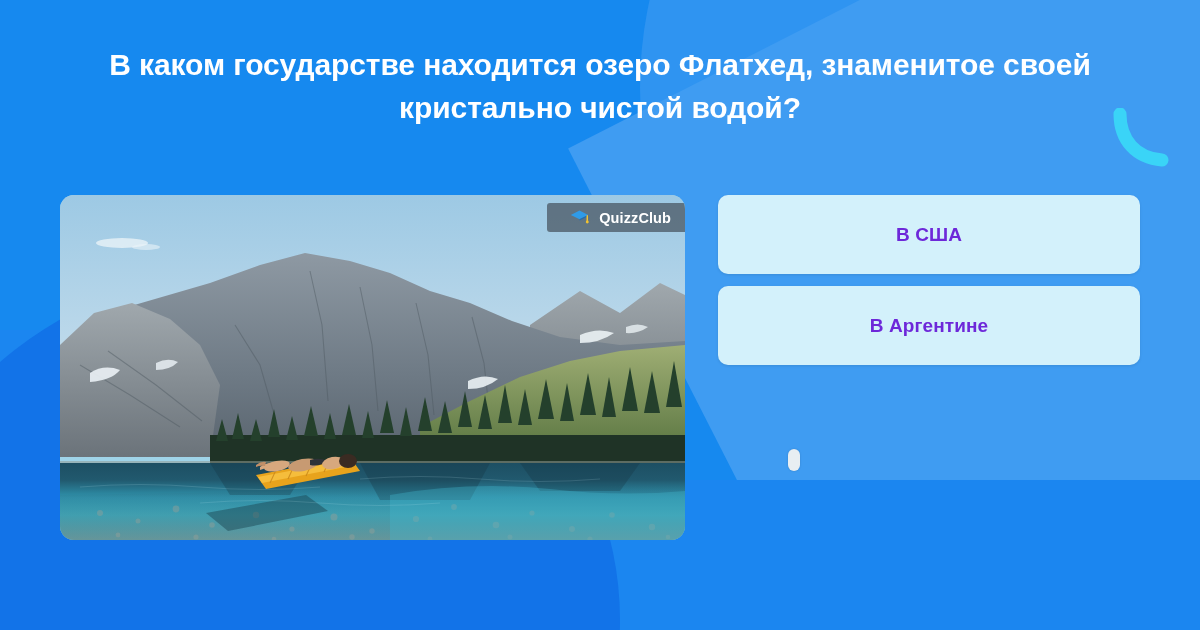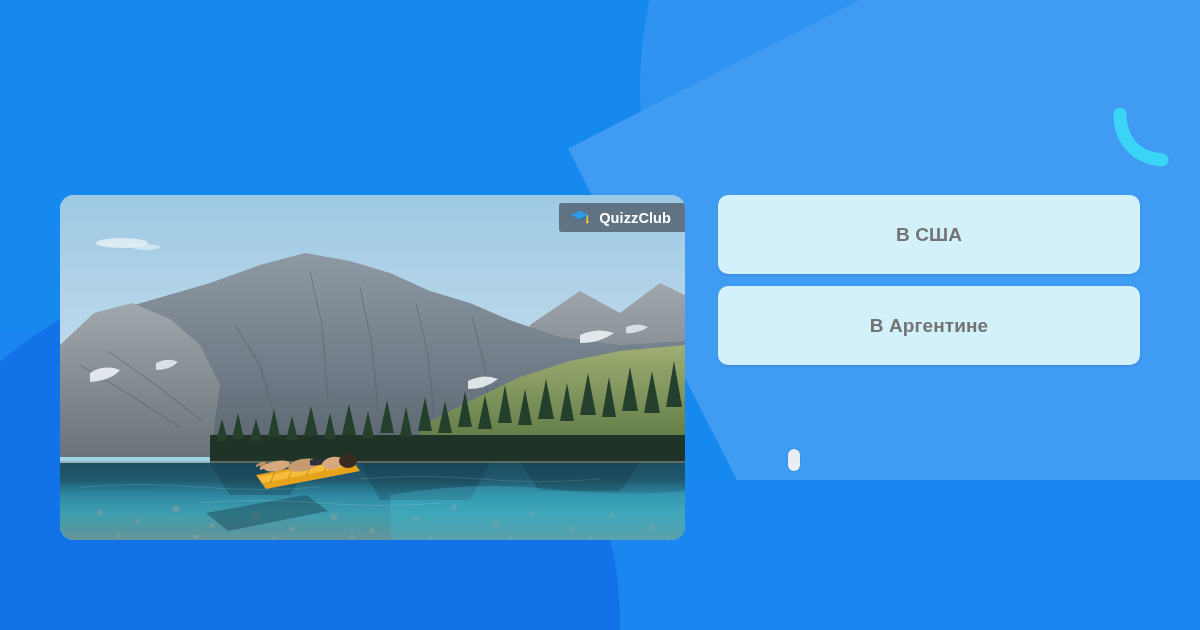--- a/index.html
+++ b/index.html
@@ -117,21 +117,21 @@
     overflow: hidden;
     background: #9fd3e8;
   }
   .photo-svg { display: block; width: 100%; height: 100%; }
 
   .brand-badge {
     position: absolute;
     top: 8px;
     right: 0px;
     height: 29px;
-    padding: 0 14px 0 10px;
+    padding: 0 14px 0 22px;
     display: flex;
     align-items: center;
     gap: 9px;
     background: rgba(60, 70, 80, 0.66);
     border-radius: 3px 0 0 3px;
   }
   .brand-cap { width: 21px; height: 19px; display: block; }
   .brand-name {
     color: #ffffff;
     font-size: 14.5px;
@@ -153,21 +153,21 @@
   .answer-card {
     height: 79px;
     border-radius: 10px;
     background: #d3f1fb;
     display: flex;
     align-items: center;
     justify-content: center;
     box-shadow: 0 1px 3px rgba(0,0,0,0.10);
   }
   .answer-label {
-    color: #737373;
+    color: #6d28d9;
     font-size: 19px;
     font-weight: bold;
     letter-spacing: 0.1px;
   }
 
   
   .pointer-marker {
     position: absolute;
     left: 788px;
     top: 449px;
@@ -189,20 +189,23 @@
     <div class="bg-diagonal-wedge"></div>
     <div class="bg-bottom-band"></div>
     <div class="bg-bottomleft-solid"></div>
     <div class="bg-bottomleft-circle"></div>
 
     <svg class="bg-swoosh" viewBox="0 0 62 62">
       <path d="M10 6 C10 32, 26 50, 52 52" fill="none" stroke="#3ad4f7" stroke-width="13" stroke-linecap="round"></path>
     </svg>
   </div>
 
+  <div class="question-block">
+    <h1 class="question-text">В каком государстве находится озеро Флатхед, знаменитое своей кристально чистой водой?</h1>
+  </div>
 
   <div class="photo-card">
     <svg class="photo-svg" viewBox="0 0 625 345" preserveAspectRatio="xMidYMid slice">
       <defs>
         <linearGradient id="sky" x1="0" y1="0" x2="0" y2="1">
           <stop offset="0%" stop-color="#9dc9e4"></stop>
           <stop offset="100%" stop-color="#c5ddec"></stop>
         </linearGradient>
         <linearGradient id="water" x1="0" y1="0" x2="0" y2="1">
           <stop offset="0%" stop-color="#1d4f63"></stop>

